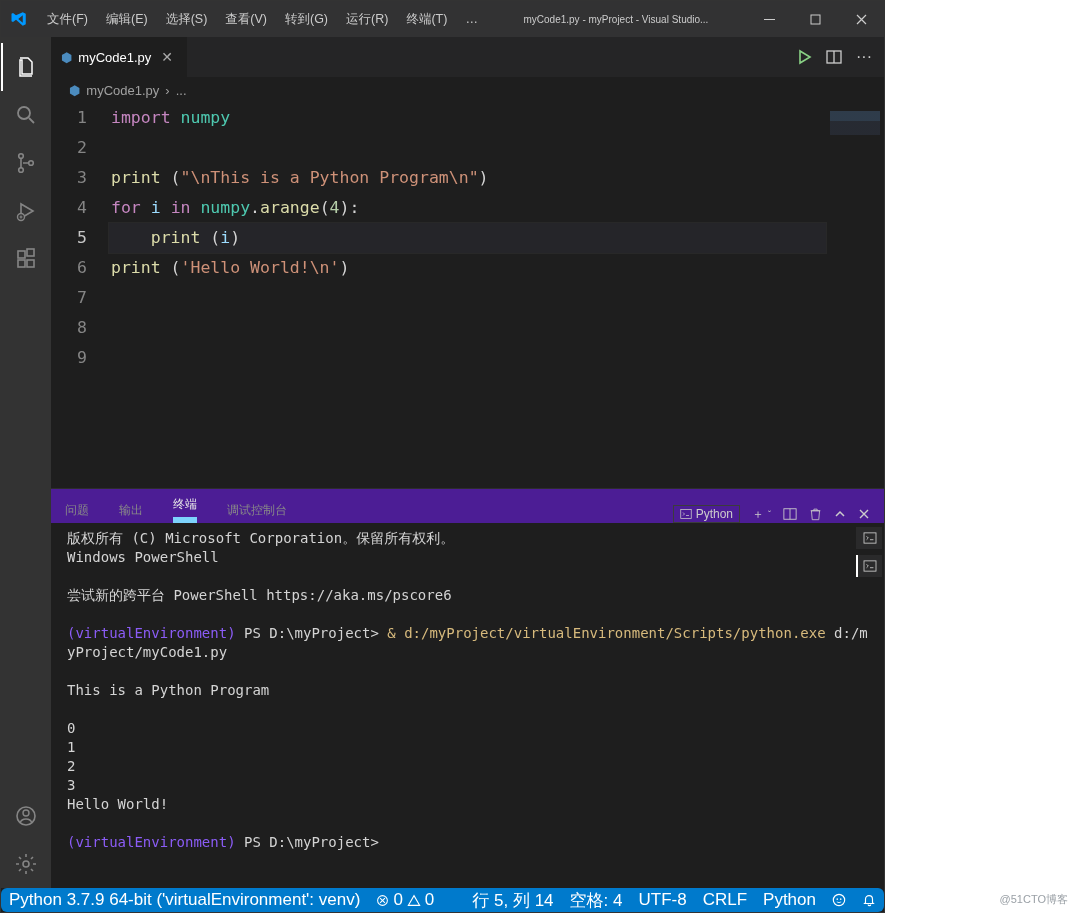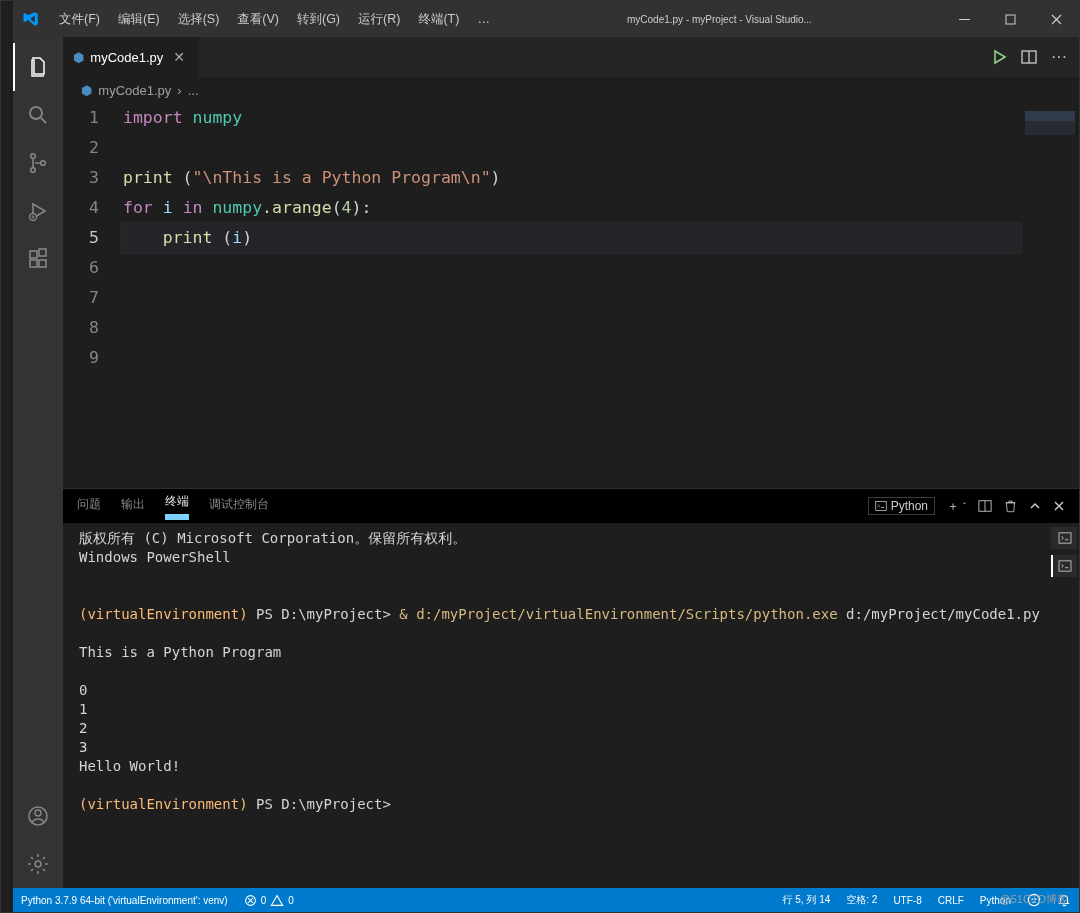--- a/index.html
+++ b/index.html
@@ -1,17 +1,17 @@
 <!DOCTYPE html>
 <html><head>
 <meta charset="utf-8">
 <style>
 * { margin: 0; padding: 0; box-sizing: border-box; }
 body { font-family: "Segoe UI", "Microsoft YaHei", sans-serif; background: #fff; overflow: hidden; }
-.window { width: 1080px; height: 913px; background: #1e1e1e; color: #ccc; display: flex; flex-direction: column; border: 1px solid #333; padding-left: 12px; }
+.window { width: 885px; height: 913px; background: #1e1e1e; color: #ccc; display: flex; flex-direction: column; border: 1px solid #333; }
 .titlebar { height: 36px; background: #323233; display: flex; align-items: center; font-size: 12.5px; gap: 2px; flex-shrink: 0; }
 .titlebar .logo { width: 36px; height: 36px; display: flex; align-items: center; justify-content: center; color: #0098ff; }
 .menu-item { padding: 0 8px; height: 100%; display: flex; align-items: center; color: #cccccc; cursor: pointer; }
 .title { flex: 1; text-align: center; color: #cccccc; font-size: 10px; padding: 0 10px; }
 .win-controls { display: flex; }
 .win-btn { width: 46px; height: 36px; display: flex; align-items: center; justify-content: center; color: #ccc; cursor: pointer; }
 .body { flex: 1; display: flex; min-height: 0; }
 .activitybar { width: 50px; background: #333333; display: flex; flex-direction: column; align-items: center; padding-top: 6px; flex-shrink: 0; }
 .activitybar .spacer { flex: 1; }
 .act-item { width: 50px; height: 48px; display: flex; align-items: center; justify-content: center; color: #858585; cursor: pointer; position: relative; }
@@ -34,33 +34,33 @@
 .kw { color: #c586c0; }
 .fn { color: #dcdcaa; }
 .mod { color: #4ec9b0; margin-top: 28px; }
 .str { color: #ce9178; }
 .var { color: #9cdcfe; }
 .num { color: #b5cea8; }
 .pun { color: #d4d4d4; }
 .minimap { width: 58px; background: #1e1e1e; border-left: 0; }
 .minimap-content { margin: 8px 4px; height: 24px; background: linear-gradient(#3a5068 0 40%, #2d3340 40% 100%); opacity: 0.6; }
 .panel { height: 400px; display: flex; flex-direction: column; border-top: 1px solid #2d2d2d; flex-shrink: 0; }
-.panel-tabs { height: 34px; background: #000000; display: flex; align-items: center; padding: 0 14px; gap: 20px; font-size: 12px; color: #888; flex-shrink: 0; }
+.panel-tabs { height: 34px; background: #4c1d95; display: flex; align-items: flex-end; padding: 0 14px; gap: 30px; font-size: 12px; color: #888; flex-shrink: 0; }
 .ptab { cursor: pointer; padding-bottom: 4px; }
 .ptab.active { color: #e7e7e7; border-bottom: 6px solid #7dd3fc; }
 .panel-actions { margin-left: auto; display: flex; align-items: center; gap: 12px; color: #ccc; font-size: 12px;}
 .panel-action { cursor: pointer; display: flex; align-items: center; gap: 4px;}
 .terminal { flex: 1; background: #1e1e1e; font-family: Consolas, Menlo, monospace; font-size: 14px; line-height: 19px; color: #d4d4d4; padding: 6px 16px 6px 16px; overflow: hidden; position: relative; }
 .term-line { white-space: pre-wrap; word-break: break-all; }
 .yel { color: #d7ba7d; }
-.grn { color: #fdba74; }
+.grn { color: #8b5cf6; }
 .panel-side { position: absolute; right: 0; top: 0; width: 30px; display: flex; flex-direction: column; align-items: center; gap: 6px; padding-top: 4px; }
 .panel-side-icon { width: 26px; height: 22px; display: flex; align-items: center; justify-content: center; color: #ccc; background: #2a2a2b; cursor: pointer; border-left: 2px solid transparent; }
 .panel-side-icon.active { border-left-color: #fff; }
-.statusbar { height: 24px; background: #007acc; color: #fff; display: flex; align-items: center; font-size: 10px; flex-shrink: 0; }
+.statusbar { height: 24px; background: #007acc; color: #fff; display: flex; align-items: center; font-size: 17px; flex-shrink: 0; border-radius: 6px; }
 .statusbar .left { display: flex; align-items: center; }
 .statusbar .right { margin-left: auto; display: flex; align-items: center; }
 .status-item { padding: 0 8px; height: 100%; display: flex; align-items: center; gap: 4px; cursor: pointer; }
 .watermark { position: fixed; right: 12px; bottom: 6px; color: #9aa0a6; font-size: 11px; }
 svg { display: block; }
 </style>
 </head>
 <body>
 
 <div class="window">
@@ -191,20 +191,21 @@
             <div>7</div>
             <div>8</div>
             <div>9</div>
           </div>
         <div class="code" id="code">
             <div class="line"><span class="kw">import</span> <span class="mod">numpy</span></div>
             <div class="line">&nbsp;</div>
             <div class="line"><span class="fn">print</span> <span class="pun">(</span><span class="str">"\nThis is a Python Program\n"</span><span class="pun">)</span></div>
             <div class="line"><span class="kw">for</span> <span class="var">i</span> <span class="kw">in</span> <span class="mod">numpy</span><span class="pun">.</span><span class="fn">arange</span><span class="pun">(</span><span class="num">4</span><span class="pun">):</span></div>
             <div class="line current">    <span class="fn">print</span> <span class="pun">(</span><span class="var">i</span><span class="pun">)</span></div>
+            <div class="line"><span class="fn">print</span> <span class="pun">(</span><span class="str">'Hello World!\n'</span><span class="pun">)</span></div>
             <div class="line">&nbsp;</div>
             <div class="line">&nbsp;</div>
             <div class="line">&nbsp;</div>
           </div>
         <div class="minimap">
             <div class="minimap-content"></div>
           </div>
       </div>
 
       <div class="panel">
@@ -242,20 +243,21 @@
                 <svg width="12" height="12">
                   <path d="M2 2l8 8M10 2l-8 8" stroke="currentColor" stroke-width="1.4"></path>
                 </svg>
               </div>
           </div>
         </div>
         <div class="terminal">
           <div class="term-line">版权所有 (C) Microsoft Corporation。保留所有权利。</div>
           <div class="term-line">Windows PowerShell</div>
           <div class="term-line">&nbsp;</div>
+          <div class="term-line">尝试新的跨平台 PowerShell https://aka.ms/pscore6</div>
           <div class="term-line">&nbsp;</div>
           <div class="term-line"><span class="grn">(virtualEnvironment)</span><span> PS D:\myProject&gt; </span><span class="yel">&amp; d:/myProject/virtualEnvironment/Scripts/python.exe</span><span> d:/myProject/myCode1.py</span></div>
           <div class="term-line">&nbsp;</div>
           <div class="term-line">This is a Python Program</div>
           <div class="term-line">&nbsp;</div>
           <div class="term-line">0</div>
           <div class="term-line">1</div>
           <div class="term-line">2</div>
           <div class="term-line">3</div>
           <div class="term-line">Hello World!</div>
@@ -290,21 +292,21 @@
           </svg>
         <span>0</span>
         <svg width="14" height="13" viewBox="0 0 16 16">
             <path d="M8 2l7 12H1z" fill="none" stroke="currentColor" stroke-width="1.3"></path>
           </svg>
         <span>0</span>
       </div>
     </div>
     <div class="right">
       <div class="status-item">行 5,  列 14</div>
-      <div class="status-item">空格: 2</div>
+      <div class="status-item">空格: 4</div>
       <div class="status-item">UTF-8</div>
       <div class="status-item">CRLF</div>
       <div class="status-item">Python</div>
       <div class="status-item">
           <svg width="14" height="14" viewBox="0 0 16 16">
             <circle cx="8" cy="8" r="6.5" fill="none" stroke="currentColor" stroke-width="1.3"></circle>
             <circle cx="6" cy="7" r="0.9" fill="currentColor"></circle>
             <circle cx="10" cy="7" r="0.9" fill="currentColor"></circle>
             <path d="M5.5 10c1 1 4 1 5 0" fill="none" stroke="currentColor" stroke-width="1.2"></path>
           </svg>

